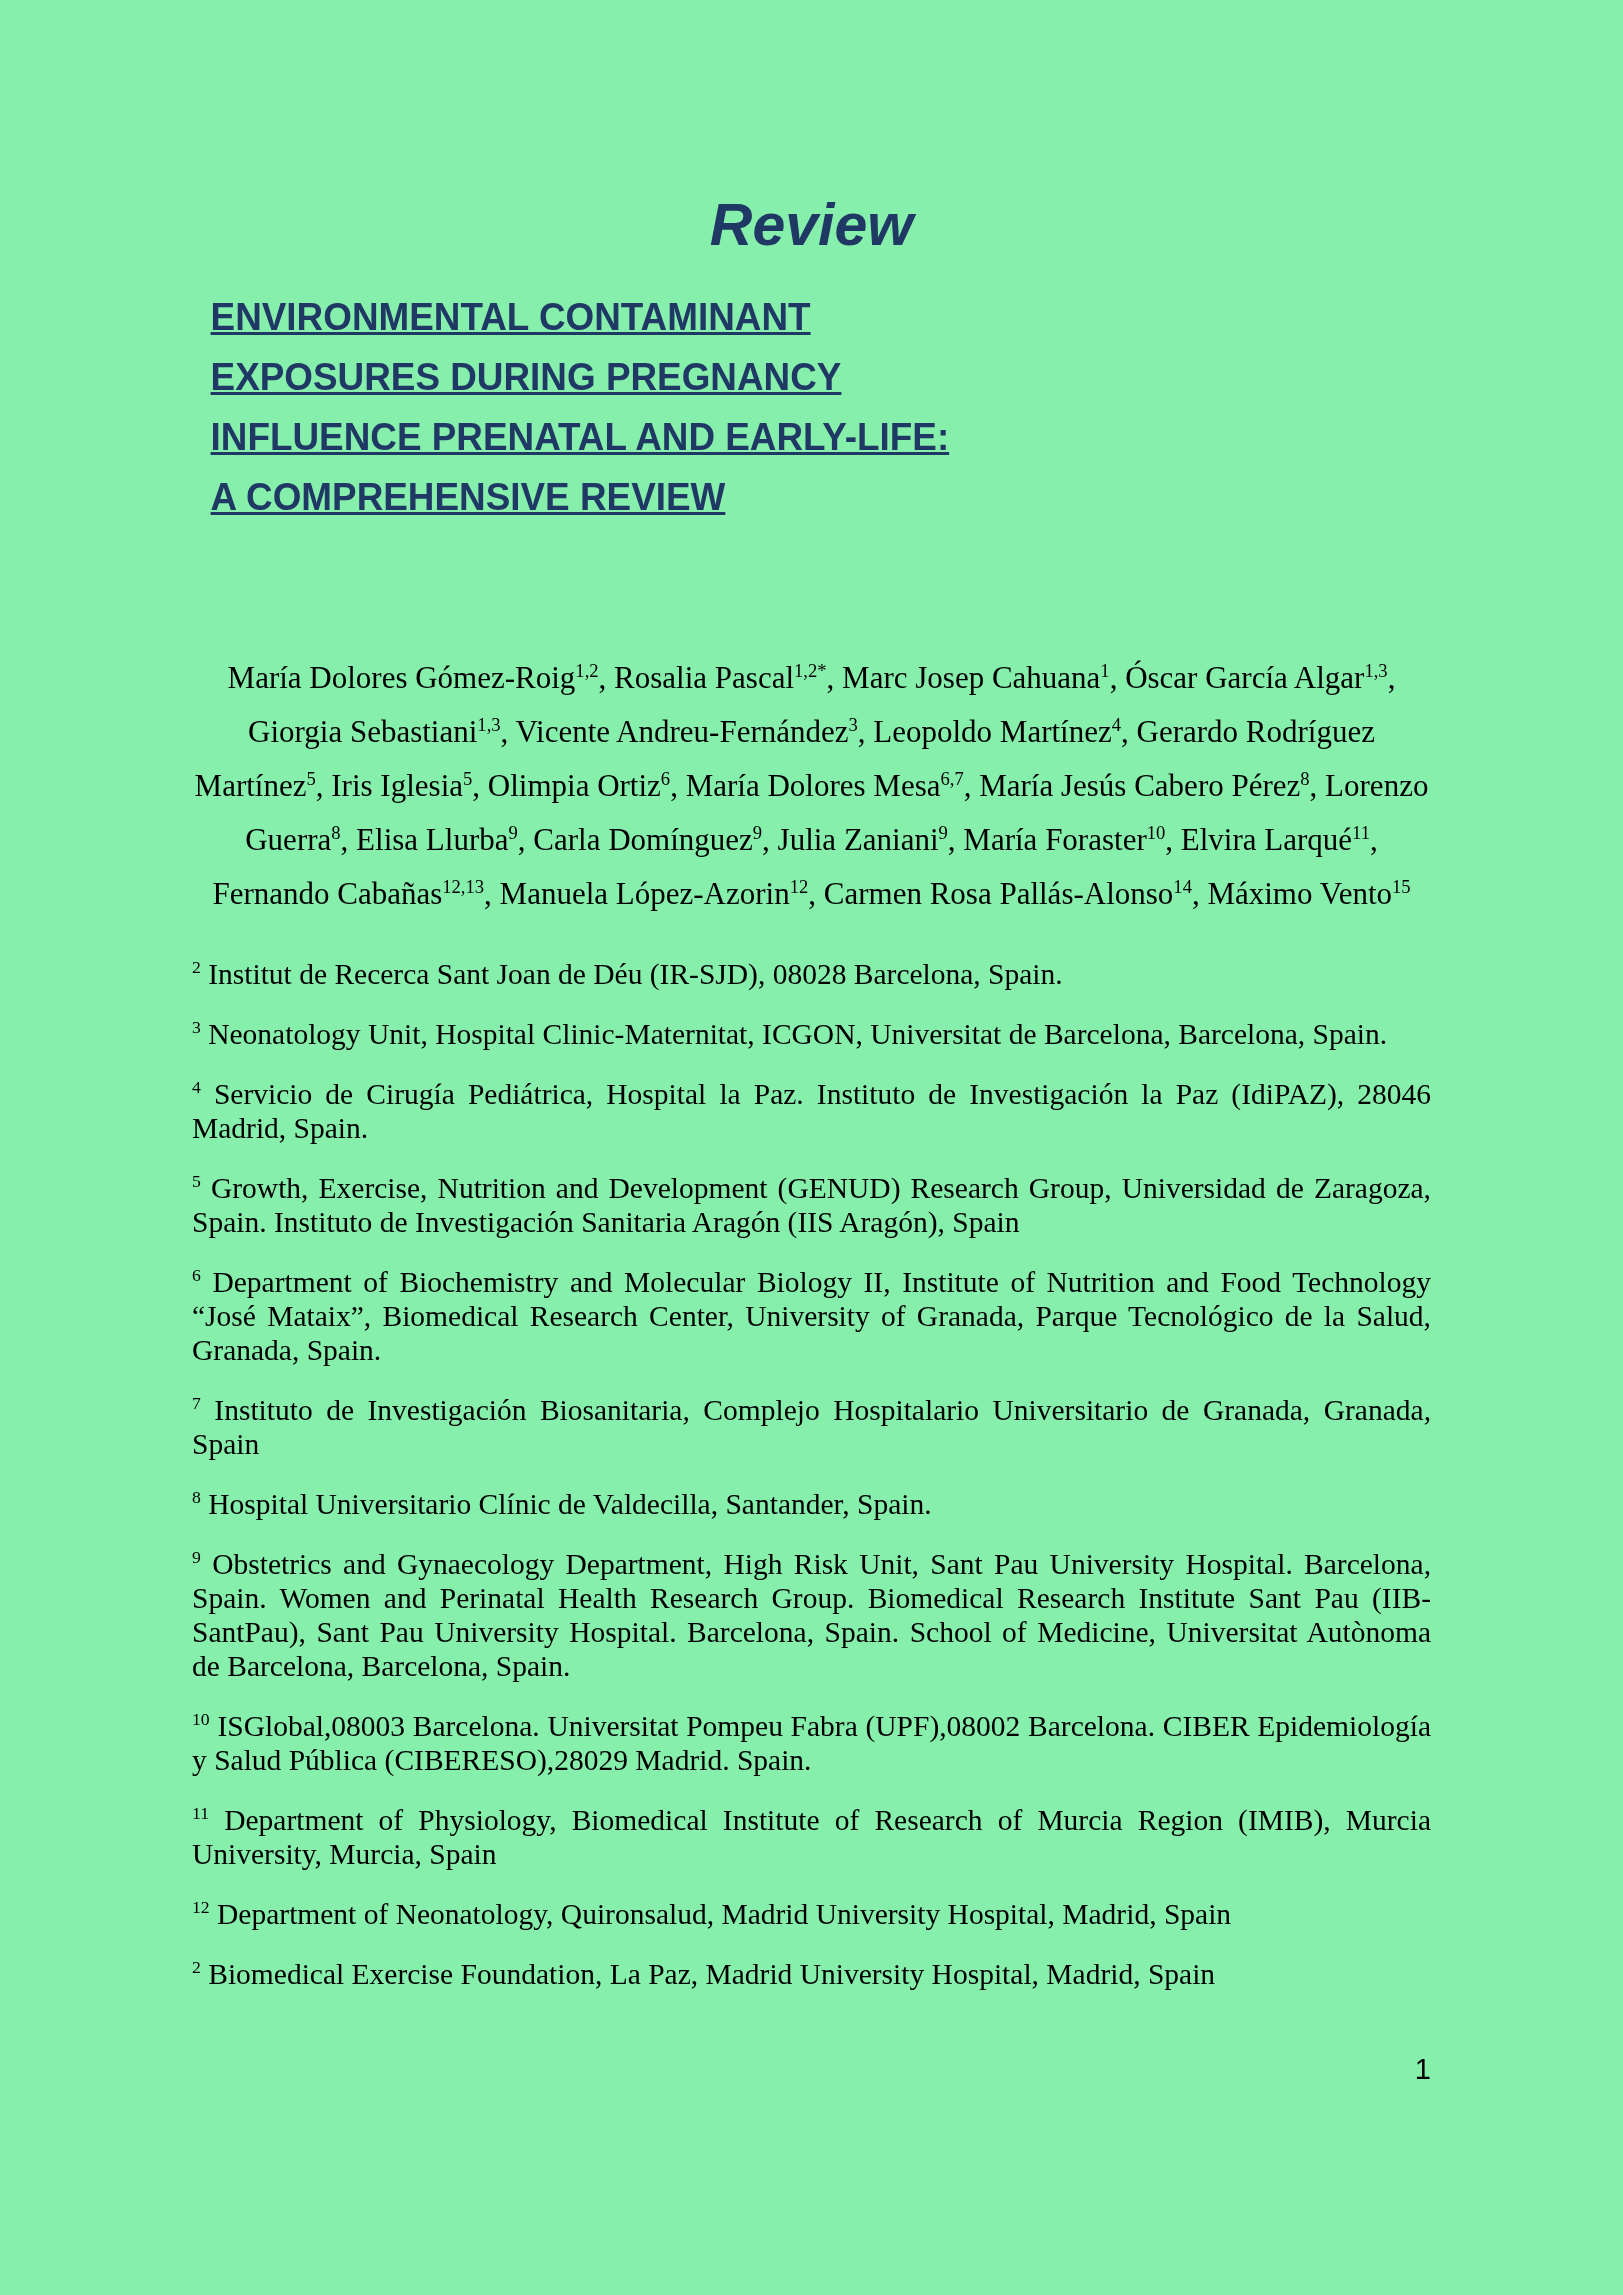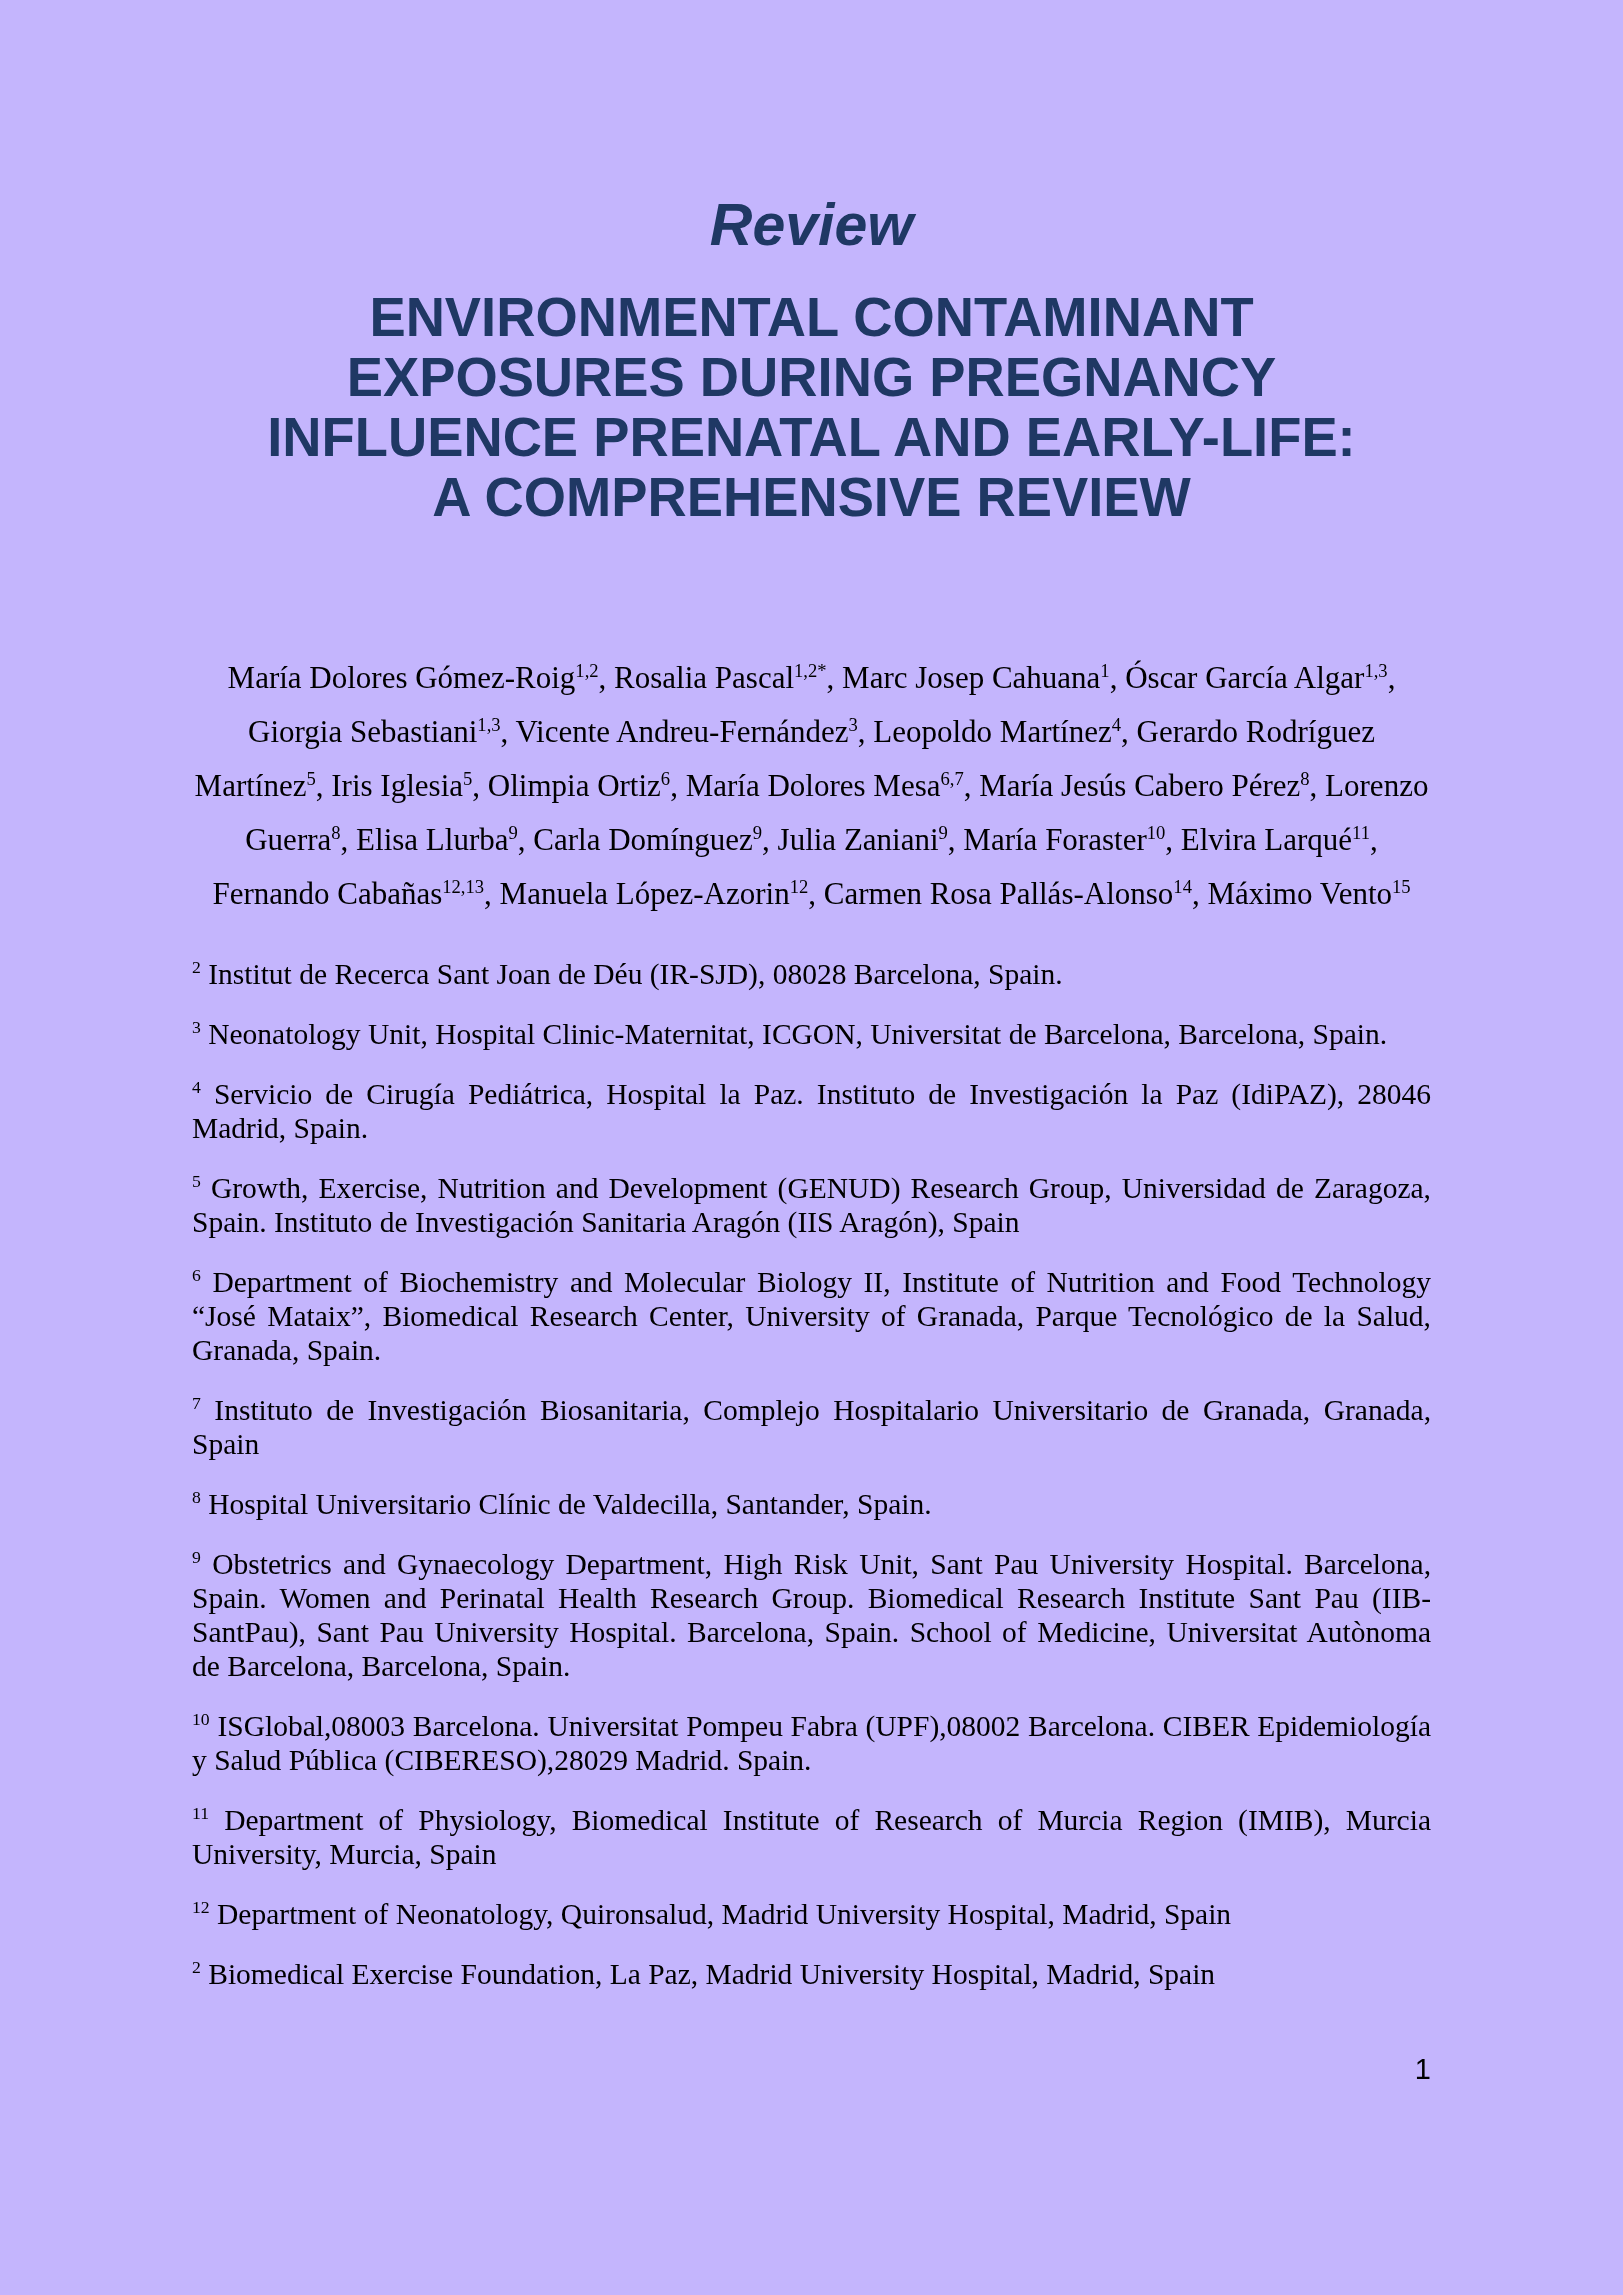--- a/index.html
+++ b/index.html
@@ -4,47 +4,47 @@
 <style>
   html, body {
     margin: 0;
     padding: 0;
     background: #ffffff;
   }
   .page {
     position: relative;
     width: 1623px;
     height: 2295px;
-    background: #c4b5fd;
+    background: #86efac;
     box-sizing: border-box;
     padding: 0 192px;
     overflow: hidden;
     font-family: "Liberation Serif", serif;
     color: #000000;
   }
   .kicker {
     margin: 0;
     padding-top: 194px;
     text-align: center;
     font-family: "Liberation Sans", sans-serif;
     font-weight: bold;
     font-style: italic;
     font-size: 59px;
     line-height: 63px;
     color: var(--accent, #1f3864);
   }
   .title {
     margin: 30px 0 0 0;
-    text-align: center;
     font-family: "Liberation Sans", sans-serif;
     font-weight: bold;
-    font-size: 56px;
+    font-size: 38px;
     line-height: 60px;
     letter-spacing: 0;
     color: var(--accent, #1f3864);
+    text-decoration: underline;
   }
   .title .line {
     white-space: nowrap;
     transform: scaleX(0.97);
     transform-origin: 50% 50%;
   }
   .authors {
     margin: 124px 0 0 0;
     font-size: 31px;
     line-height: 54px;

